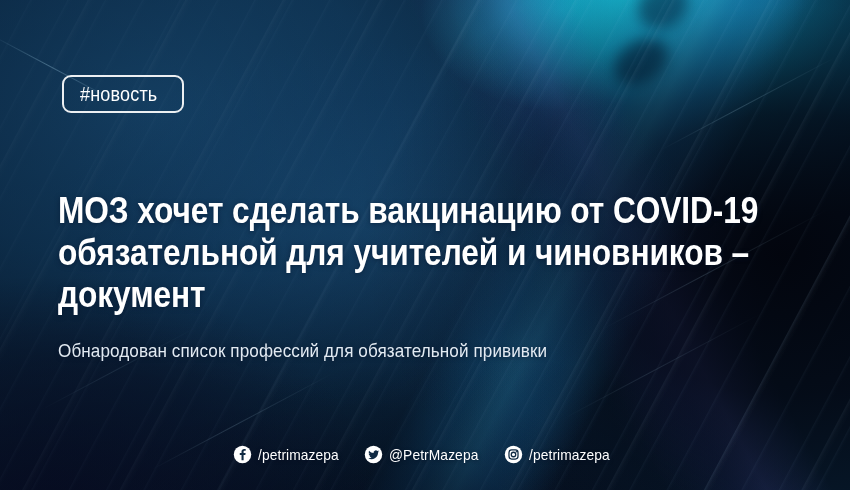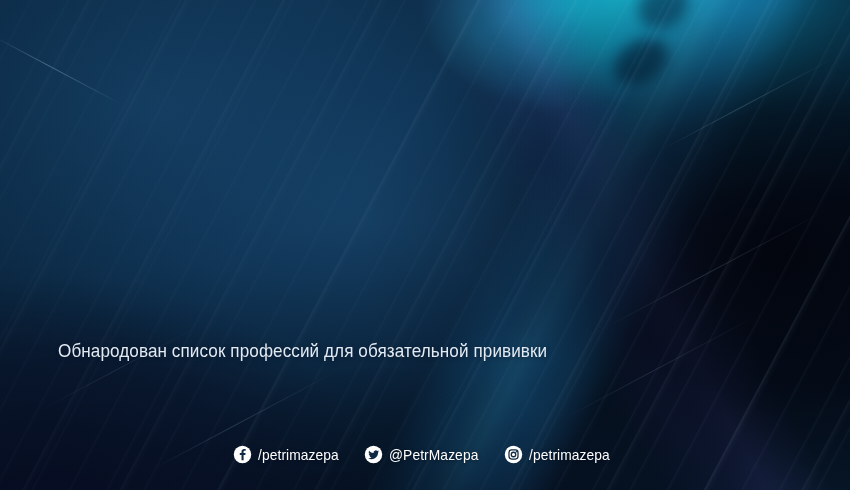--- a/index.html
+++ b/index.html
@@ -216,21 +216,29 @@
 
   <div class="streak" style="left:-10px;  top:34px;  width:150px; transform:rotate(28deg); opacity:.55;"></div>
   <div class="streak" style="left:150px;  top:470px; width:210px; transform:rotate(-28deg); opacity:.30;"></div>
   <div class="streak" style="left:660px;  top:150px; width:200px; transform:rotate(-28deg); opacity:.35;"></div>
   <div class="streak" style="left:600px;  top:330px; width:260px; transform:rotate(-28deg); opacity:.28;"></div>
   <div class="streak" style="left:560px;  top:420px; width:230px; transform:rotate(-28deg); opacity:.22;"></div>
   <div class="streak" style="left:40px;   top:410px; width:180px; transform:rotate(-28deg); opacity:.18;"></div>
 
   <div class="content">
 
-
+    <div class="tag">
+      <span class="tag-text">#новость</span>
+    </div>
+
+    <div class="headline">
+      <div class="headline-line">МОЗ хочет сделать вакцинацию от COVID-19</div>
+      <div class="headline-line">обязательной для учителей и чиновников –</div>
+      <div class="headline-line">документ</div>
+    </div>
 
     <div class="subtitle">Обнародован список профессий для обязательной прививки</div>
 
     <div class="social-bar">
 
       <div class="social-item">
         <svg class="social-icon" viewBox="0 0 24 24">
           <circle cx="12" cy="12" r="11" fill="#ffffff"></circle>
           <path d="M13.4 19.2v-6.5h2.2l.33-2.55H13.4V8.52c0-.74.2-1.24 1.26-1.24h1.35V5.0c-.23-.03-1.03-.1-1.97-.1-1.95 0-3.28 1.19-3.28 3.37v1.88H8.55v2.55h2.21v6.5z" fill="#102a43"></path>
         </svg>

